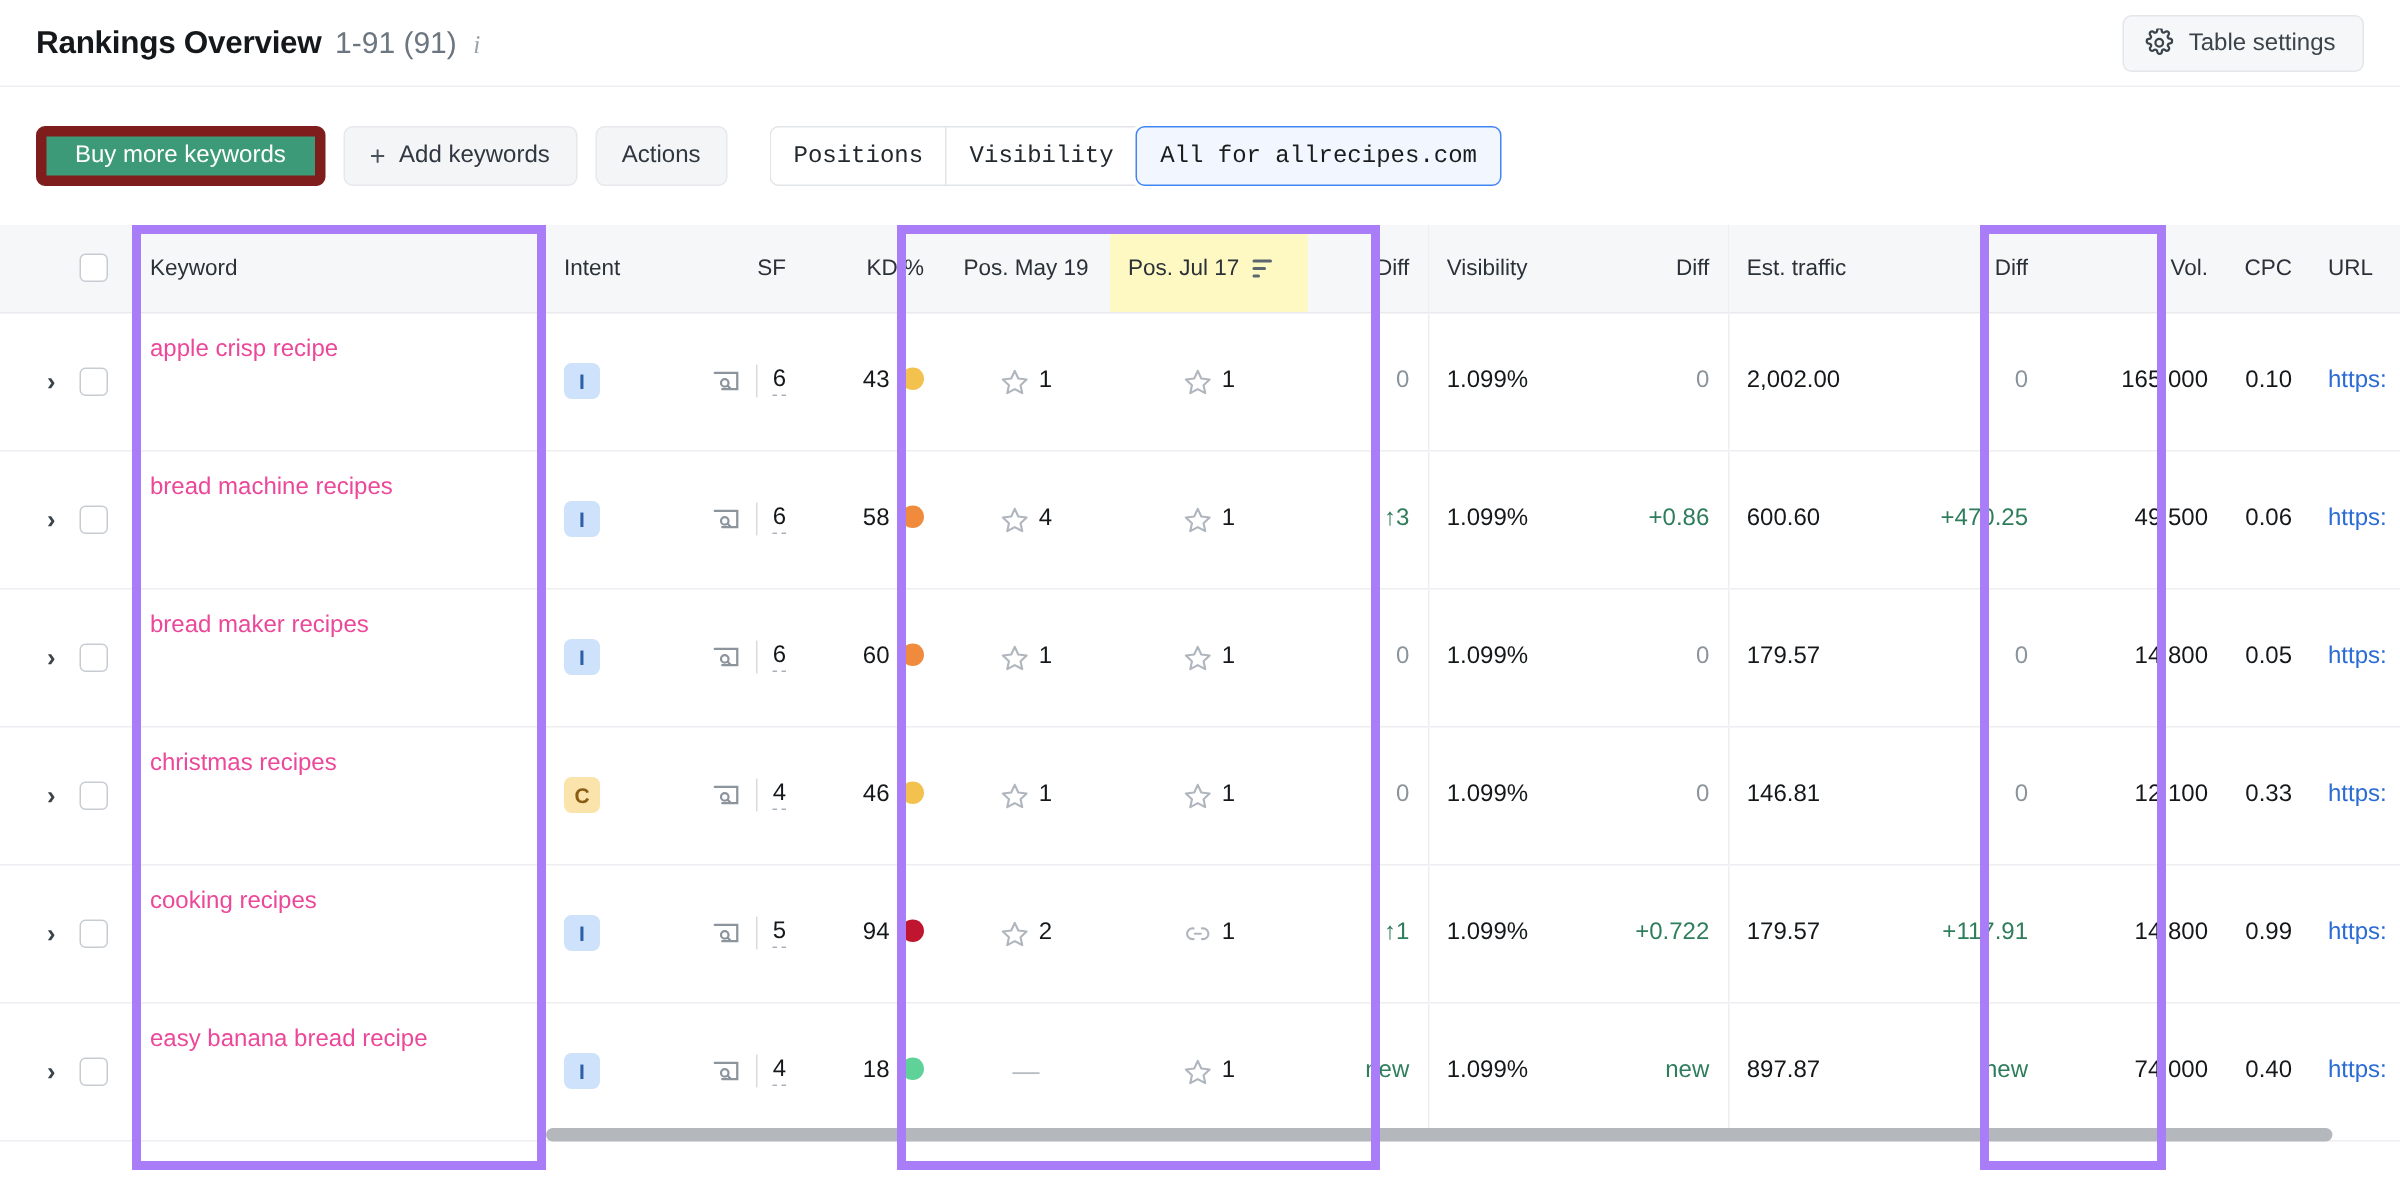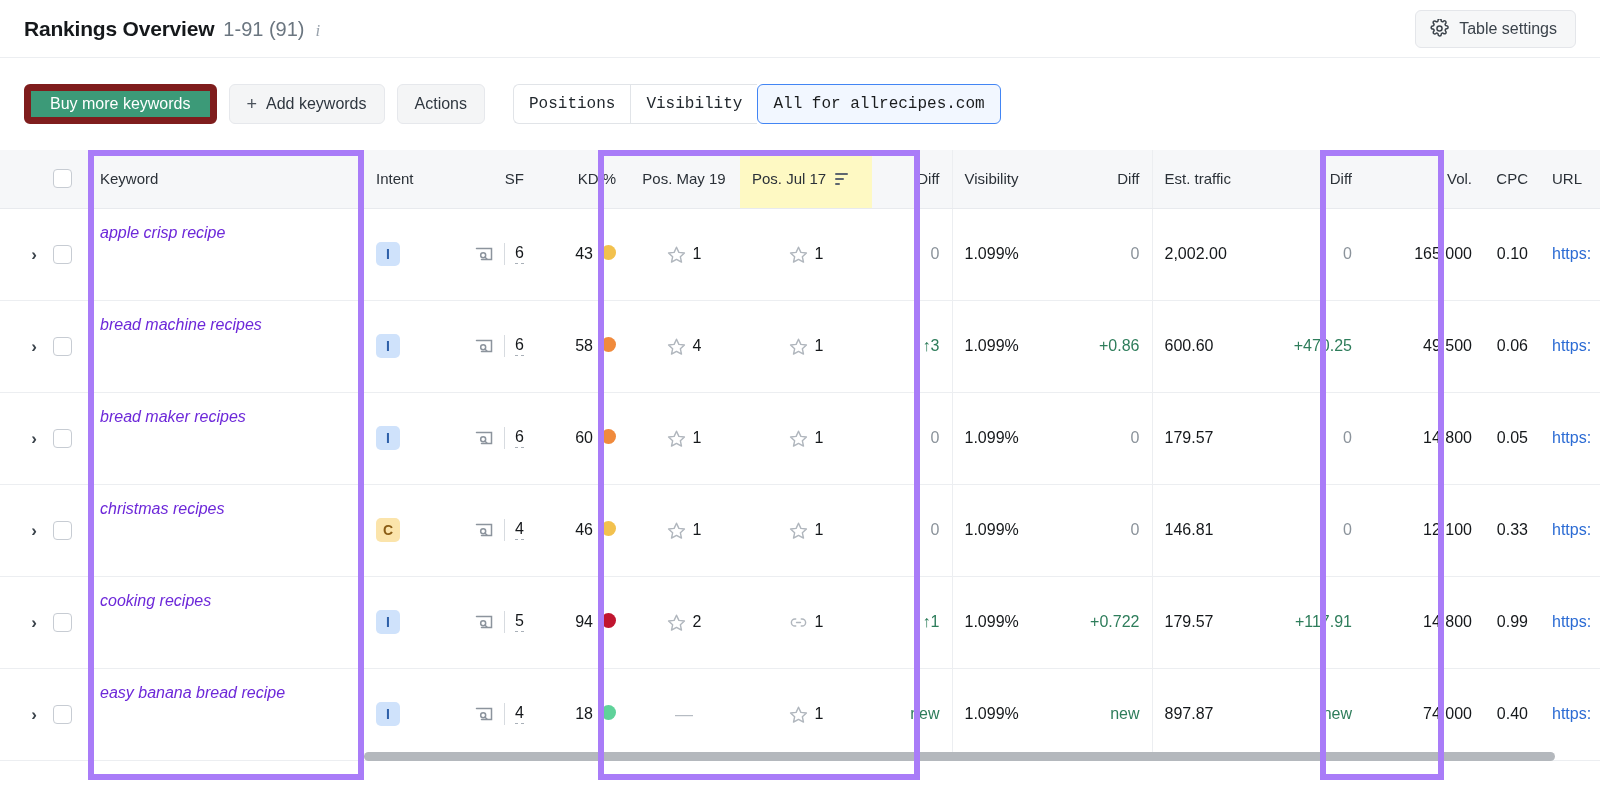--- a/index.html
+++ b/index.html
@@ -134,21 +134,21 @@
 
   .chev {
     color: #3b434b; font-size: 17px; font-weight: bold;
     cursor: pointer; user-select: none; line-height: 1;
   }
   .checkbox {
     width: 19px; height: 19px;
     border: 1px solid #c7ccd3; border-radius: 4px;
     background: #fff; display: inline-block; cursor: pointer;
   }
-  .kw-link { color: #6d28d9; text-decoration: none; font-size: 16px; cursor: pointer; font-style: italic; }
+  .kw-link { color: #ec4899; text-decoration: none; font-size: 16px; cursor: pointer; }
   .url-link { color: #2b6bd4; text-decoration: none; font-size: 16px; cursor: pointer; }
 
   .intent-badge {
     display: inline-flex; align-items: center; justify-content: center;
     width: 24px; height: 24px; border-radius: 5px;
     font-size: 14px; font-weight: bold;
     cursor: pointer;
   }
   .intent-I { background: #cfe2fb; color: #2d5fa8; }
   .intent-C { background: #fbe4ab; color: #8a5c14; }

